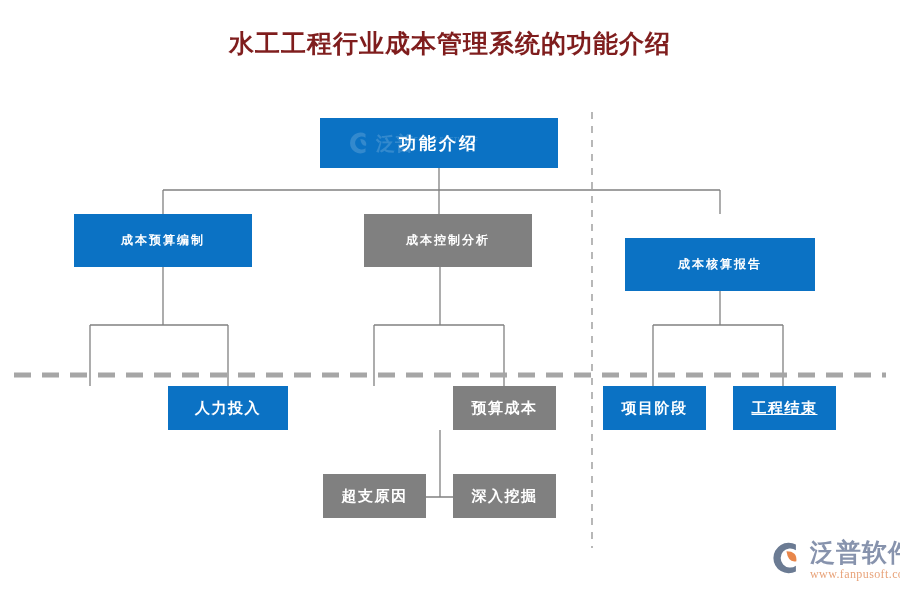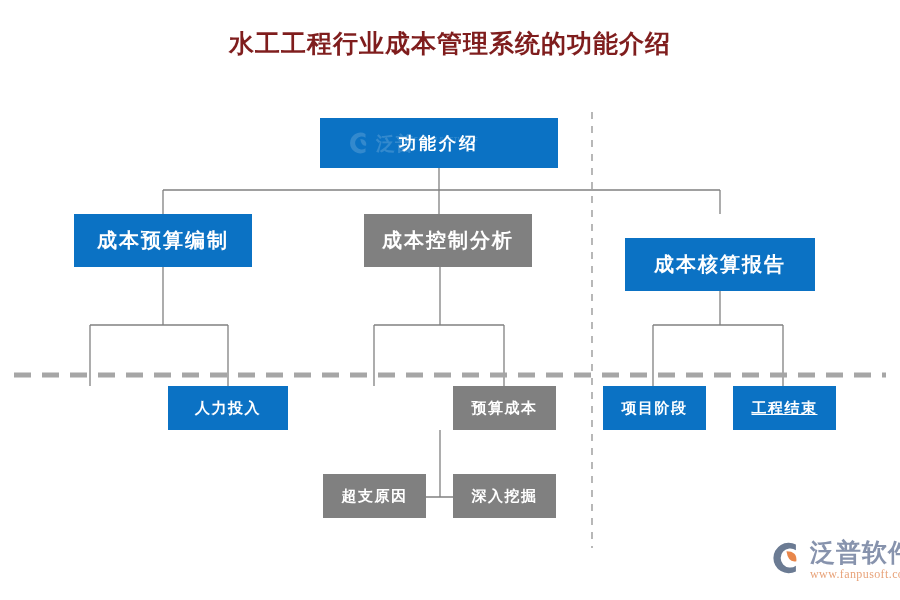--- a/index.html
+++ b/index.html
@@ -56,21 +56,21 @@
     overflow: hidden;
   }
   .node.blue { background: #0b72c4; }
   .node.gray { background: #808080; }
 
   .node-root {
     font-size: 17px;
     letter-spacing: 3px;
     z-index: 3;
   }
-  .node-l2 { font-size: 20px; z-index: 3; }
+  .node-l2 { font-size: 12px; z-index: 3; }
   .node-l3 { font-size: 15px; letter-spacing: 1.5px; z-index: 3; }
 
   
   .root-watermark {
     position: absolute;
     left: 26px;
     top: 50%;
     transform: translateY(-50%);
     display: flex;
     align-items: center;

